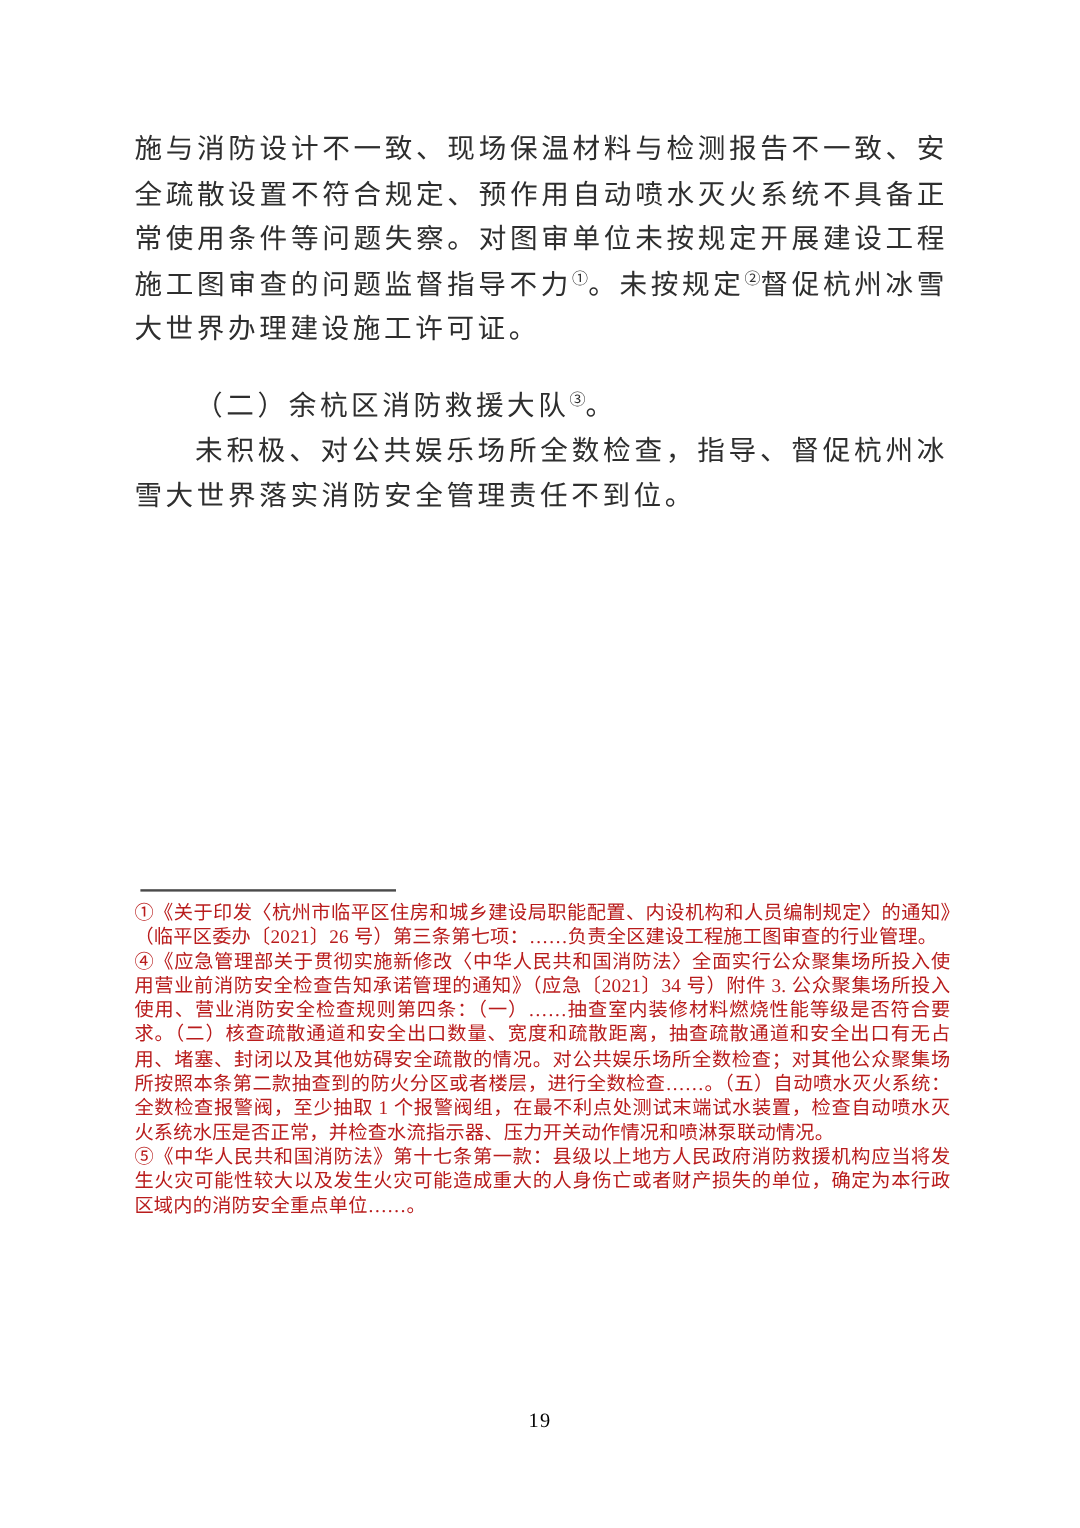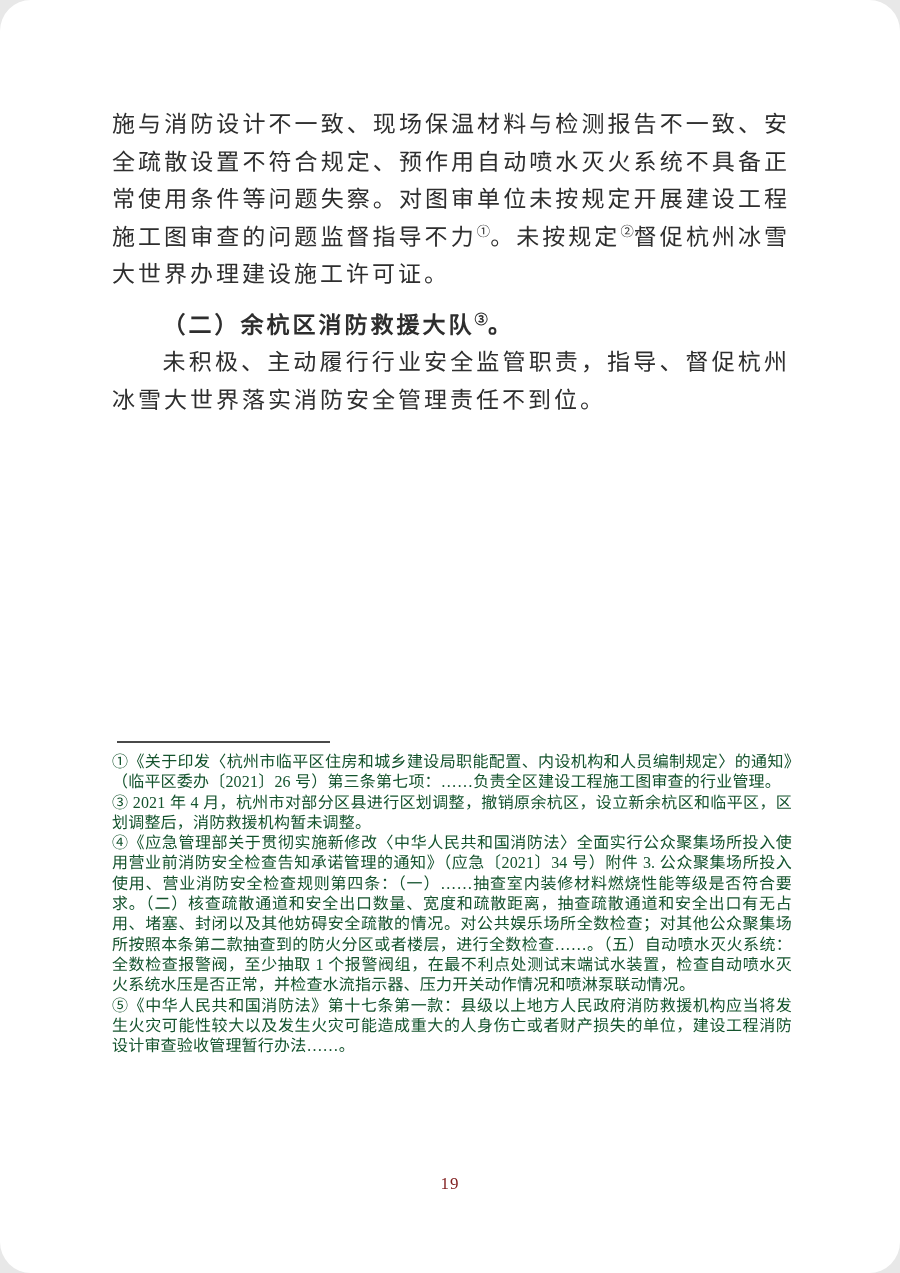--- a/index.html
+++ b/index.html
@@ -9,41 +9,40 @@
   }
   .page {
     position: relative;
     width: 900px;
     height: 1273px;
     margin: 0 auto;
     background: #ffffff;
     font-family: "Liberation Serif", "DejaVu Serif", serif;
     color: #2e2e2e;
     overflow: hidden;
-    border-radius: 31px;
   }
   .body-text {
     position: absolute;
     left: 112px;
     top: 106px;
     width: 678px;
   }
   .body-text p {
     margin: 0;
     font-size: 23px;
     line-height: 37.5px;
     text-align: justify;
     letter-spacing: 3px;
   }
   .body-text p.indent {
     text-indent: 2.2em;
   }
   .body-text p.heading {
-    font-weight: bold;
-    margin-top: 13px;
+    font-weight: normal;
+    margin-top: 26px;
   }
   .body-text sup {
     font-size: 0.58em;
     letter-spacing: 0;
     vertical-align: super;
     line-height: 0;
   }
   .footnote-sep {
     position: absolute;
     left: 117px;
@@ -57,43 +56,42 @@
     left: 112px;
     top: 752px;
     width: 680px;
   }
   .footnotes p {
     margin: 0;
     font-size: 16px;
     line-height: 20.3px;
     letter-spacing: 0.2px;
     text-align: justify;
-    color: #14532d;
+    color: #b91c1c;
   }
   .page-number {
     position: absolute;
     left: 0;
     top: 1174px;
     width: 100%;
     text-align: center;
     font-size: 17px;
     letter-spacing: 1px;
-    color: #7f1d1d;
+    color: #000000;
   }
 </style>
 </head>
 <body>
 
 <div class="page">
   <div class="body-text">
       <p class="body">施与消防设计不一致、现场保温材料与检测报告不一致、安全疏散设置不符合规定、预作用自动喷水灭火系统不具备正常使用条件等问题失察。对图审单位未按规定开展建设工程施工图审查的问题监督指导不力<sup>①</sup>。未按规定<sup>②</sup>督促杭州冰雪大世界办理建设施工许可证。</p>
       <p class="heading indent">（二）余杭区消防救援大队<sup>③</sup>。</p>
-      <p class="body indent">未积极、主动履行行业安全监管职责，指导、督促杭州冰雪大世界落实消防安全管理责任不到位。</p>
+      <p class="body indent">未积极、对公共娱乐场所全数检查，指导、督促杭州冰雪大世界落实消防安全管理责任不到位。</p>
     </div>
   <div class="footnote-sep"></div>
   <div class="footnotes">
       <p>①《关于印发〈杭州市临平区住房和城乡建设局职能配置、内设机构和人员编制规定〉的通知》（临平区委办〔2021〕26 号）第三条第七项：……负责全区建设工程施工图审查的行业管理。</p>
-      <p>③ 2021 年 4 月，杭州市对部分区县进行区划调整，撤销原余杭区，设立新余杭区和临平区，区划调整后，消防救援机构暂未调整。</p>
       <p>④《应急管理部关于贯彻实施新修改〈中华人民共和国消防法〉全面实行公众聚集场所投入使用营业前消防安全检查告知承诺管理的通知》（应急〔2021〕34 号）附件 3. 公众聚集场所投入使用、营业消防安全检查规则第四条：（一）……抽查室内装修材料燃烧性能等级是否符合要求。（二）核查疏散通道和安全出口数量、宽度和疏散距离，抽查疏散通道和安全出口有无占用、堵塞、封闭以及其他妨碍安全疏散的情况。对公共娱乐场所全数检查；对其他公众聚集场所按照本条第二款抽查到的防火分区或者楼层，进行全数检查……。（五）自动喷水灭火系统：全数检查报警阀，至少抽取 1 个报警阀组，在最不利点处测试末端试水装置，检查自动喷水灭火系统水压是否正常，并检查水流指示器、压力开关动作情况和喷淋泵联动情况。</p>
-      <p>⑤《中华人民共和国消防法》第十七条第一款：县级以上地方人民政府消防救援机构应当将发生火灾可能性较大以及发生火灾可能造成重大的人身伤亡或者财产损失的单位，建设工程消防设计审查验收管理暂行办法……。</p>
+      <p>⑤《中华人民共和国消防法》第十七条第一款：县级以上地方人民政府消防救援机构应当将发生火灾可能性较大以及发生火灾可能造成重大的人身伤亡或者财产损失的单位，确定为本行政区域内的消防安全重点单位……。</p>
     </div>
   <div class="page-number">19</div>
 </div>
 
 </body></html>

